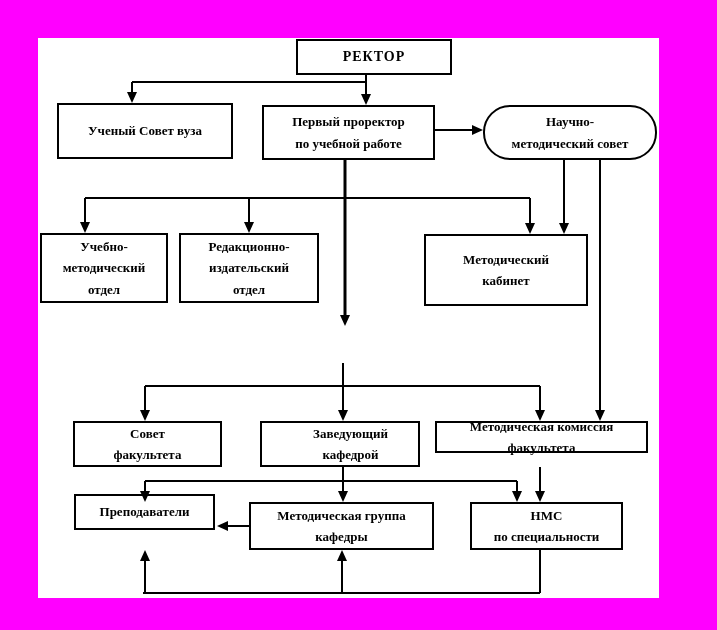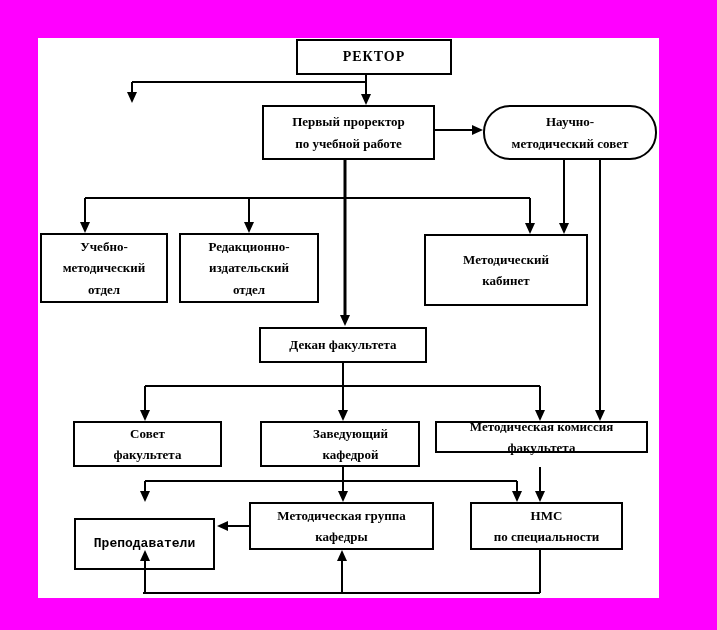--- a/index.html
+++ b/index.html
@@ -58,52 +58,52 @@
   #n-uchenyi      { left:57px;  top:103px; width:176px; height:56px; }
   #n-prorektor    { left:262px; top:105px; width:173px; height:55px; }
   #n-nauchno      { left:483px; top:105px; width:174px; height:55px;border-radius:27px; }
   #n-uchebno      { left:40px;  top:233px; width:128px; height:70px; }
   #n-redakcionno  { left:179px; top:233px; width:140px; height:70px; }
   #n-kabinet      { left:424px; top:234px; width:164px; height:72px; }
   #n-dekan        { left:259px; top:327px; width:168px; height:36px; }
   #n-sovet        { left:73px;  top:421px; width:149px; height:46px; }
   #n-zav          { left:260px; top:421px; width:160px; height:46px;padding-left:21px; }
   #n-komissiya    { left:435px; top:421px; width:213px; height:32px; }
-  #n-prepod      { left:74px;  top:518px; width:141px; height:52px;font-family:Liberation Mono, monospace; }
+  #n-prepod      { left:74px;  top:494px; width:141px; height:36px; }
   #n-gruppa       { left:249px; top:502px; width:185px; height:48px; }
   #n-nms          { left:470px; top:502px; width:153px; height:48px; }
 
   .connectors line, .connectors polyline, .connectors path {
     stroke: var(--ink);
     stroke-width: 2;
     fill: none;
   }
   .connectors polygon { fill: var(--ink); stroke: none; }
   .connectors .thick { stroke-width: 3; }
 </style>
 </head>
 <body>
 
 <div class="stage">
   <div class="canvas"></div>
 
   <div class="node root" id="n-rektor">РЕКТОР</div>
+  <div class="node" id="n-uchenyi">Ученый Совет вуза</div>
   <div class="node" id="n-prorektor">Первый проректор
 по учебной работе</div>
   <div class="node" id="n-nauchno">Научно-
 методический совет</div>
   <div class="node" id="n-uchebno">Учебно-
 методический
 отдел</div>
   <div class="node" id="n-redakcionno">Редакционно-
 издательский
 отдел</div>
   <div class="node" id="n-kabinet">Методический
 кабинет</div>
-  <div class="node" id="n-dekan">Декан факультета</div>
   <div class="node" id="n-sovet">Совет
 факультета</div>
   <div class="node" id="n-zav">Заведующий
 кафедрой</div>
   <div class="node" id="n-komissiya">Методическая комиссия
 факультета</div>
   <div class="node" id="n-prepod">Преподаватели</div>
   <div class="node" id="n-gruppa">Методическая группа
 кафедры</div>
   <div class="node" id="n-nms">НМС

